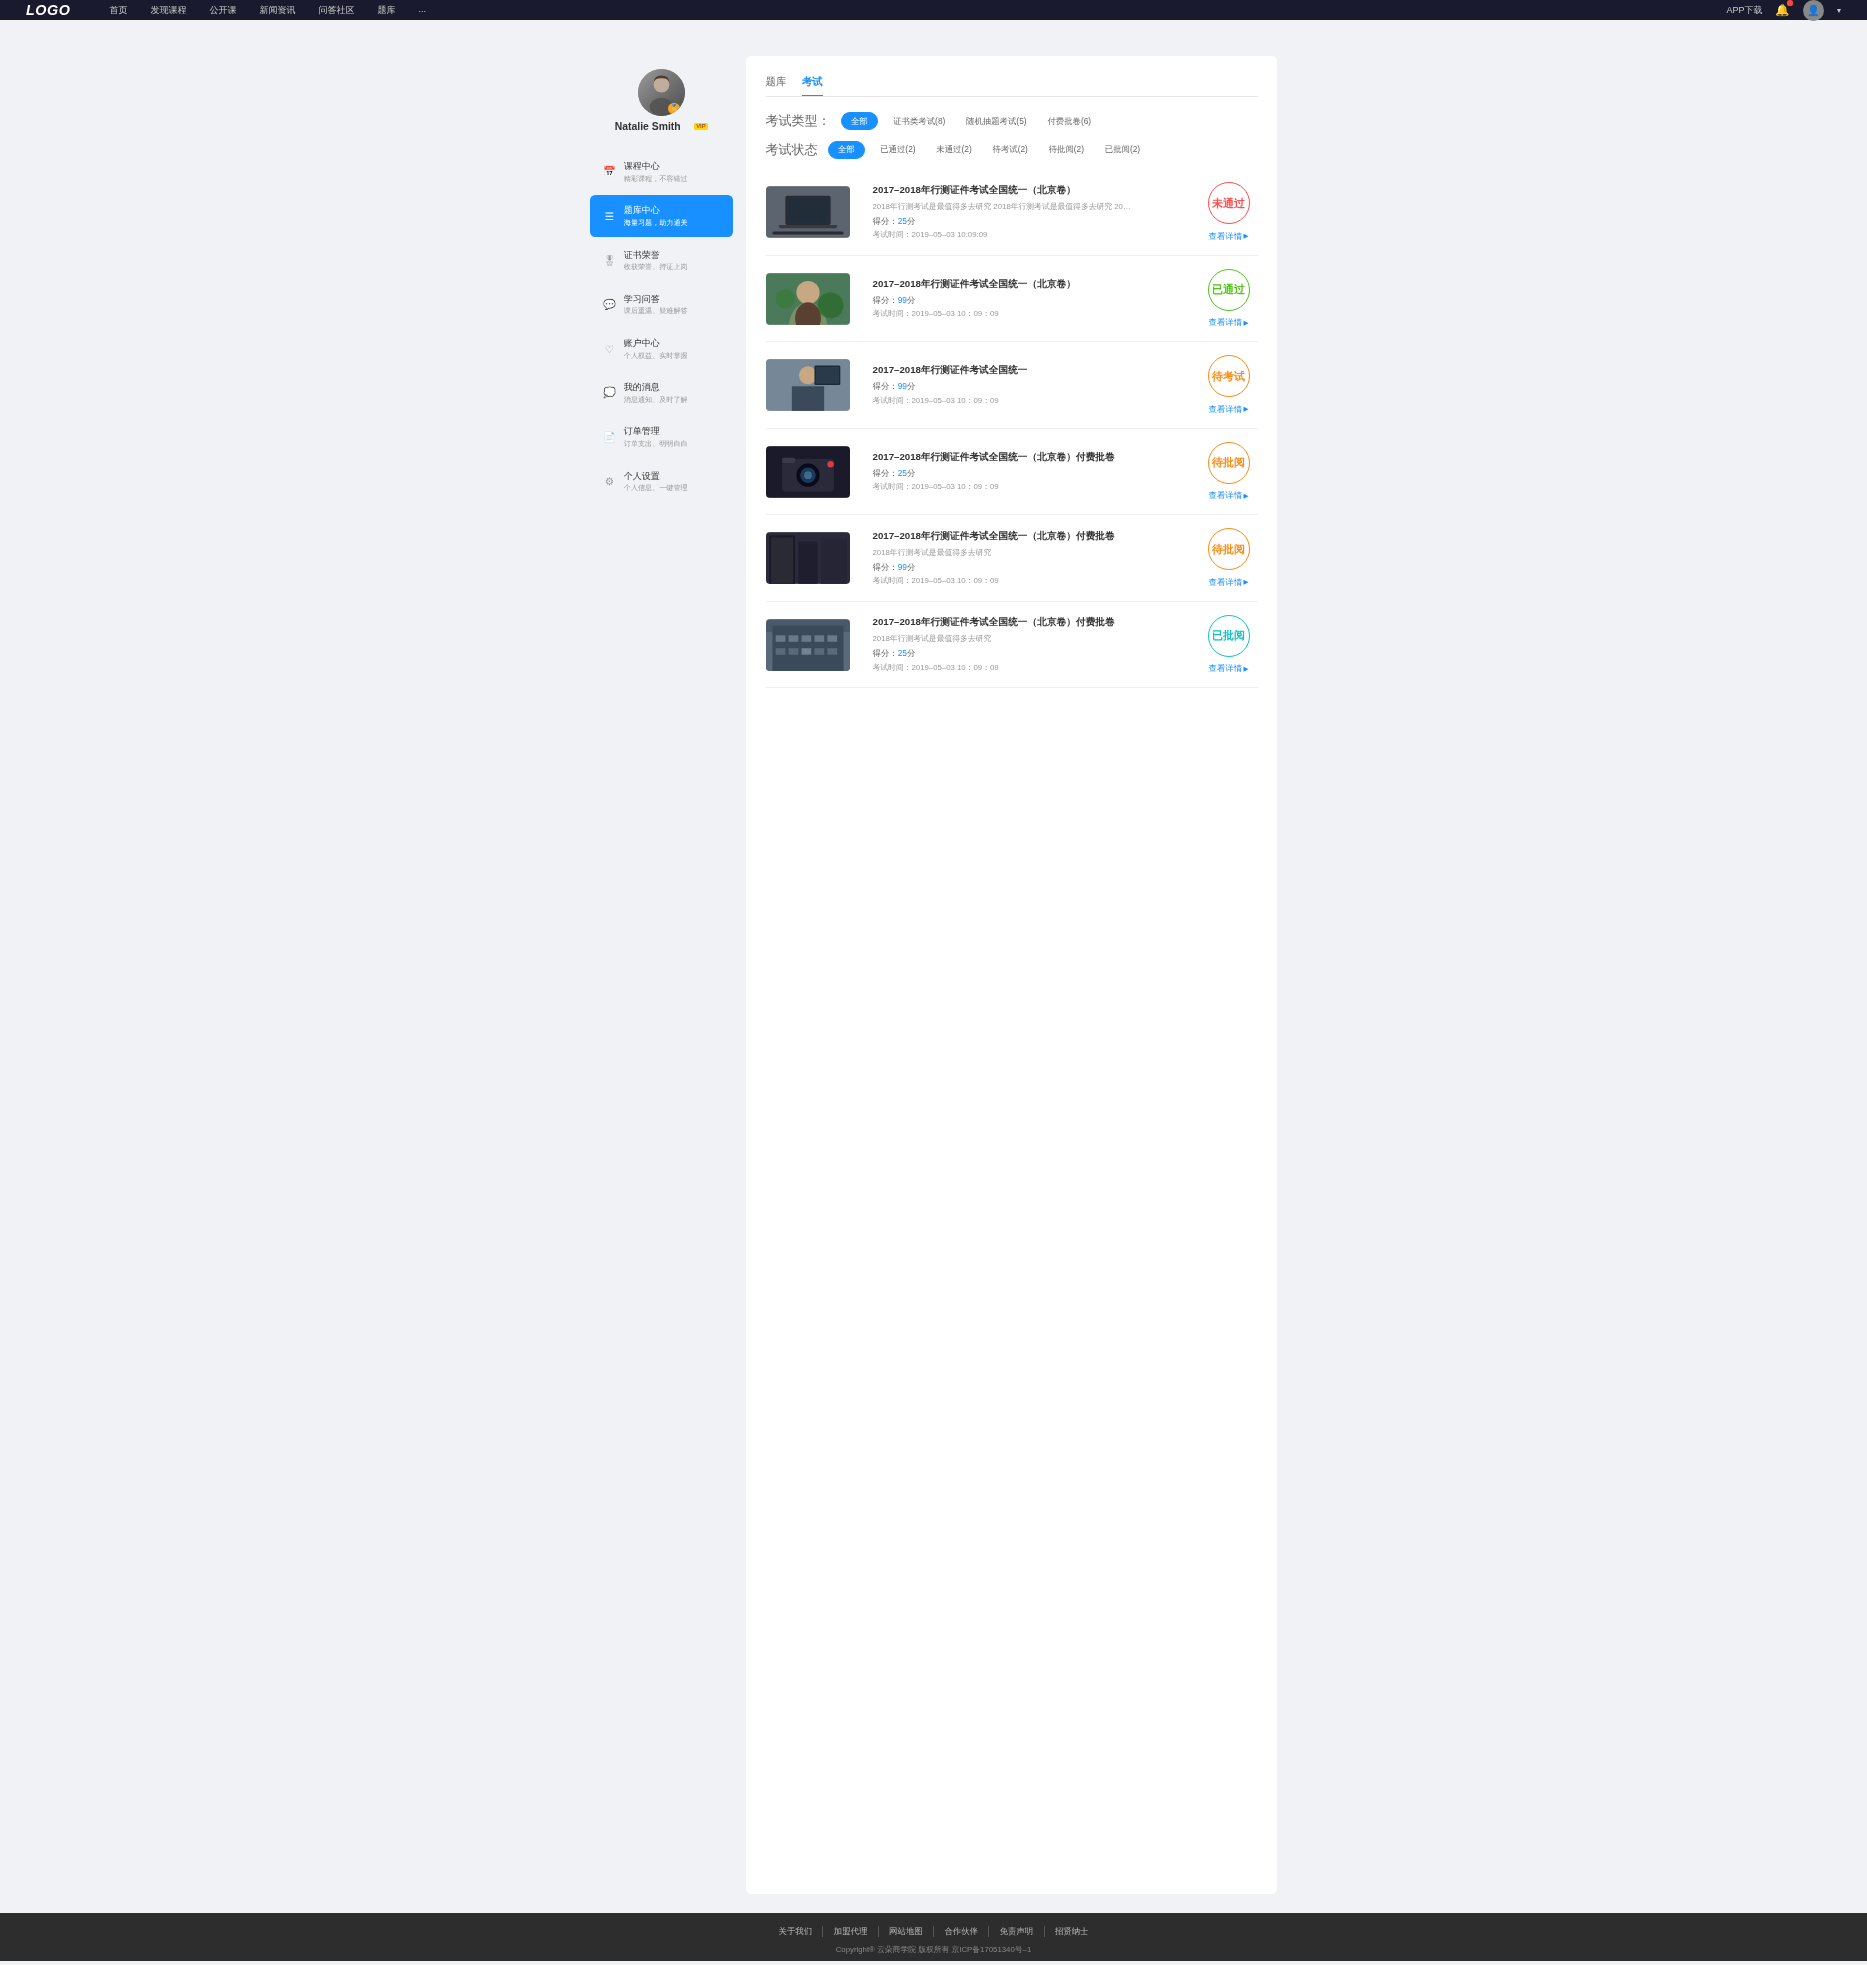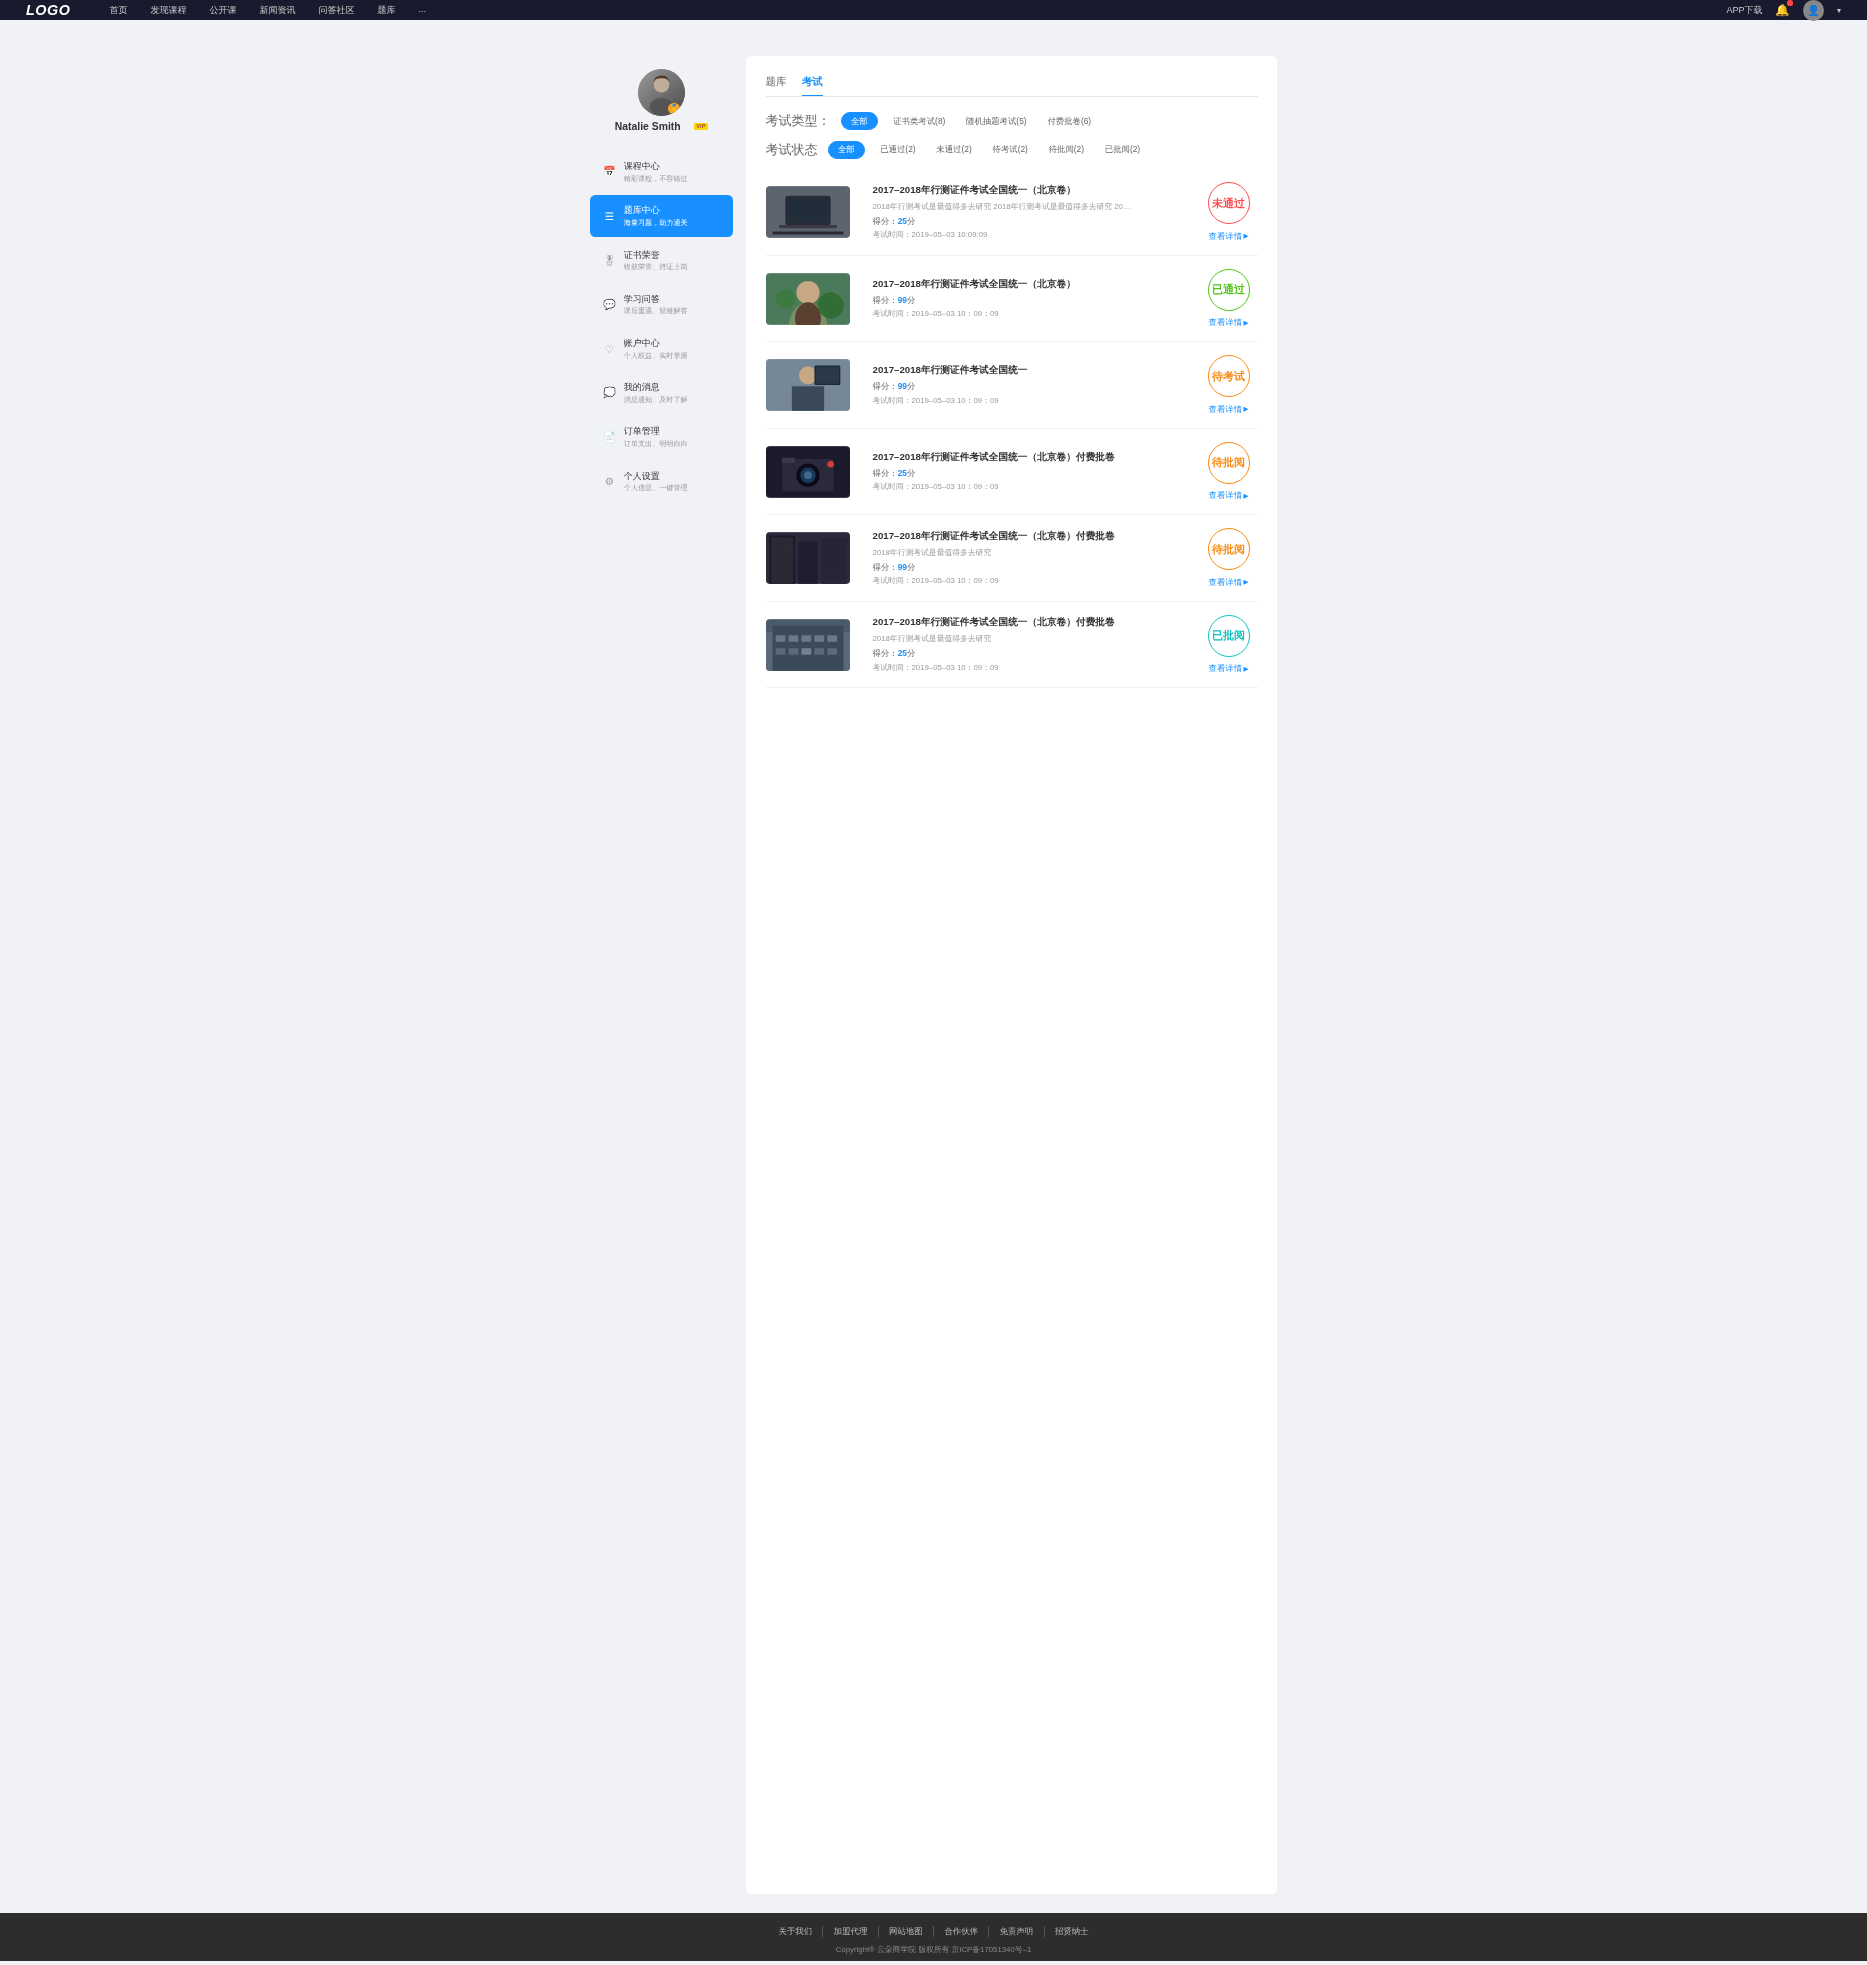--- a/index.html
+++ b/index.html
@@ -295,21 +295,21 @@
       text-overflow: ellipsis;
       max-width: 259px;
     }
     .exam-score {
       font-size: 8.4px;
       color: #666;
       margin-bottom: 2.6px;
     }
     .exam-score .score-val {
       color: #1890ff;
-      font-weight: 700;
+      font-weight: 400;
     }
     .exam-time {
       font-size: 7.8px;
       color: #999;
     }
     .exam-status-area {
       display: flex;
       flex-direction: column;
       align-items: center;
       gap: 6.5px;

